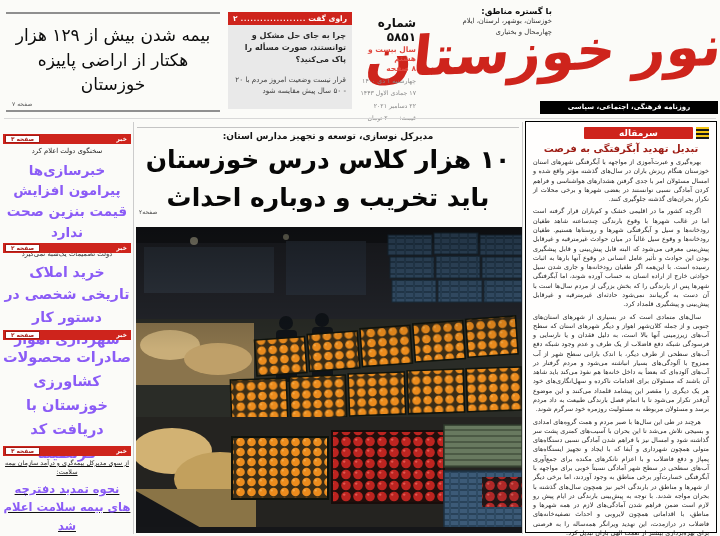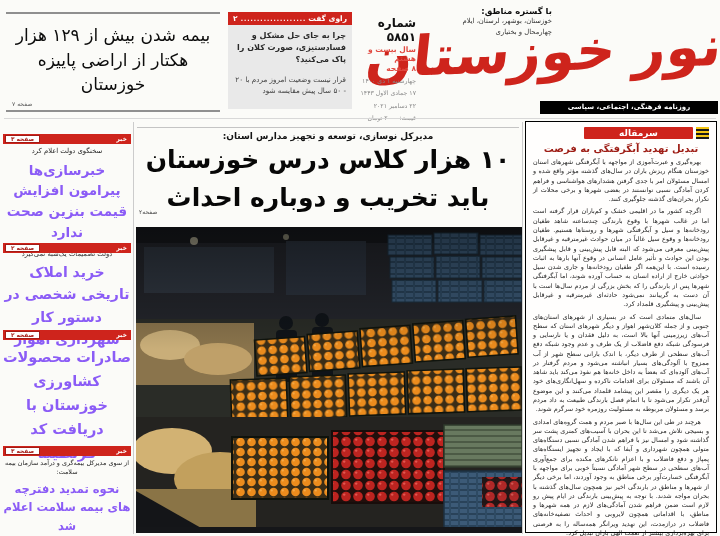--- a/index.html
+++ b/index.html
@@ -89,21 +89,21 @@
     position:absolute; left:2px; top:1px; height:8px; background:#fff;
     border:1px solid #a51b15; color:#a51b15; font-size:5.8px; font-weight:bold;
     line-height:6px; padding:0 5px;
   }
   .story .kck { font-size:6.8px; text-align:center; color:#222; margin:3px 2px 1px; line-height:1.4; }
   .story .hl  { font-weight:bold; text-align:center; color:#8b5cf6; margin-top:3px; }
   .story .ft  { font-size:6.8px; text-align:center; color:#333; margin-top:7px; }
   .s1 { top:128px;margin-top:6px; } .s1 .hl { font-size:13.5px; line-height:1.55; }
   .s2 { top:243px; } .s2 .hl { font-size:14px; line-height:1.6; margin-top:8px; }
   .s3 { top:330px; } .s3 .hl { font-size:14.5px; line-height:1.65; margin-top:6px; }
-  .s4 { top:446px; } .s4 .hl { font-size:11.5px; line-height:1.6; }
+  .s4 { top:446px;text-decoration:underline; } .s4 .hl { font-size:11.5px; line-height:1.6; }
   .s4 .kck { font-size:6.4px; }
 </style>
 </head>
 <body>
 
 <div id="page">
 
   <div class="abs logo">نور خوزستان</div>
 
   <div class="abs coverage">
@@ -128,21 +128,21 @@
     <div class="hl">بیمه شدن بیش از ۱۲۹ هزار هکتار از اراضی پاییزه خوزستان</div>
     <div class="pref">صفحه ۷</div>
   </div>
 
   <div class="abs ravi">
     <div class="bar">
       <span>راوی گفت</span>
       <span class="dots">..........................</span>
       <span>۲</span>
     </div>
-    <div class="q1">چرا به جای حل مشکل و فسادستیزی، صورت کلان را پاک می‌کنید؟</div>
+    <div class="q1">چرا به جای حل مشکل و توانستند، صورت مسأله را پاک می‌کنید؟</div>
     <div class="q2">قرار نیست وضعیت امروز مردم با ۲۰ - ۵۰ سال پیش مقایسه شود</div>
   </div>
 
   <div class="abs hline" style="left:4px;right:4px;top:118px;"></div>
   <div class="abs vline" style="left:133px;top:122px;height:412px;"></div>
   <div class="abs vline" style="left:522px;top:122px;height:412px;"></div>
   <div class="abs hline" style="left:137px;width:382px;top:127px;background:#c4c4c4;"></div>
 
   <div class="abs kicker">مدیرکل نوسازی، توسعه و تجهیز مدارس استان:</div>
   <div class="abs lead-h">۱۰ هزار کلاس درس خوزستان باید تخریب و دوباره احداث شوند</div>

